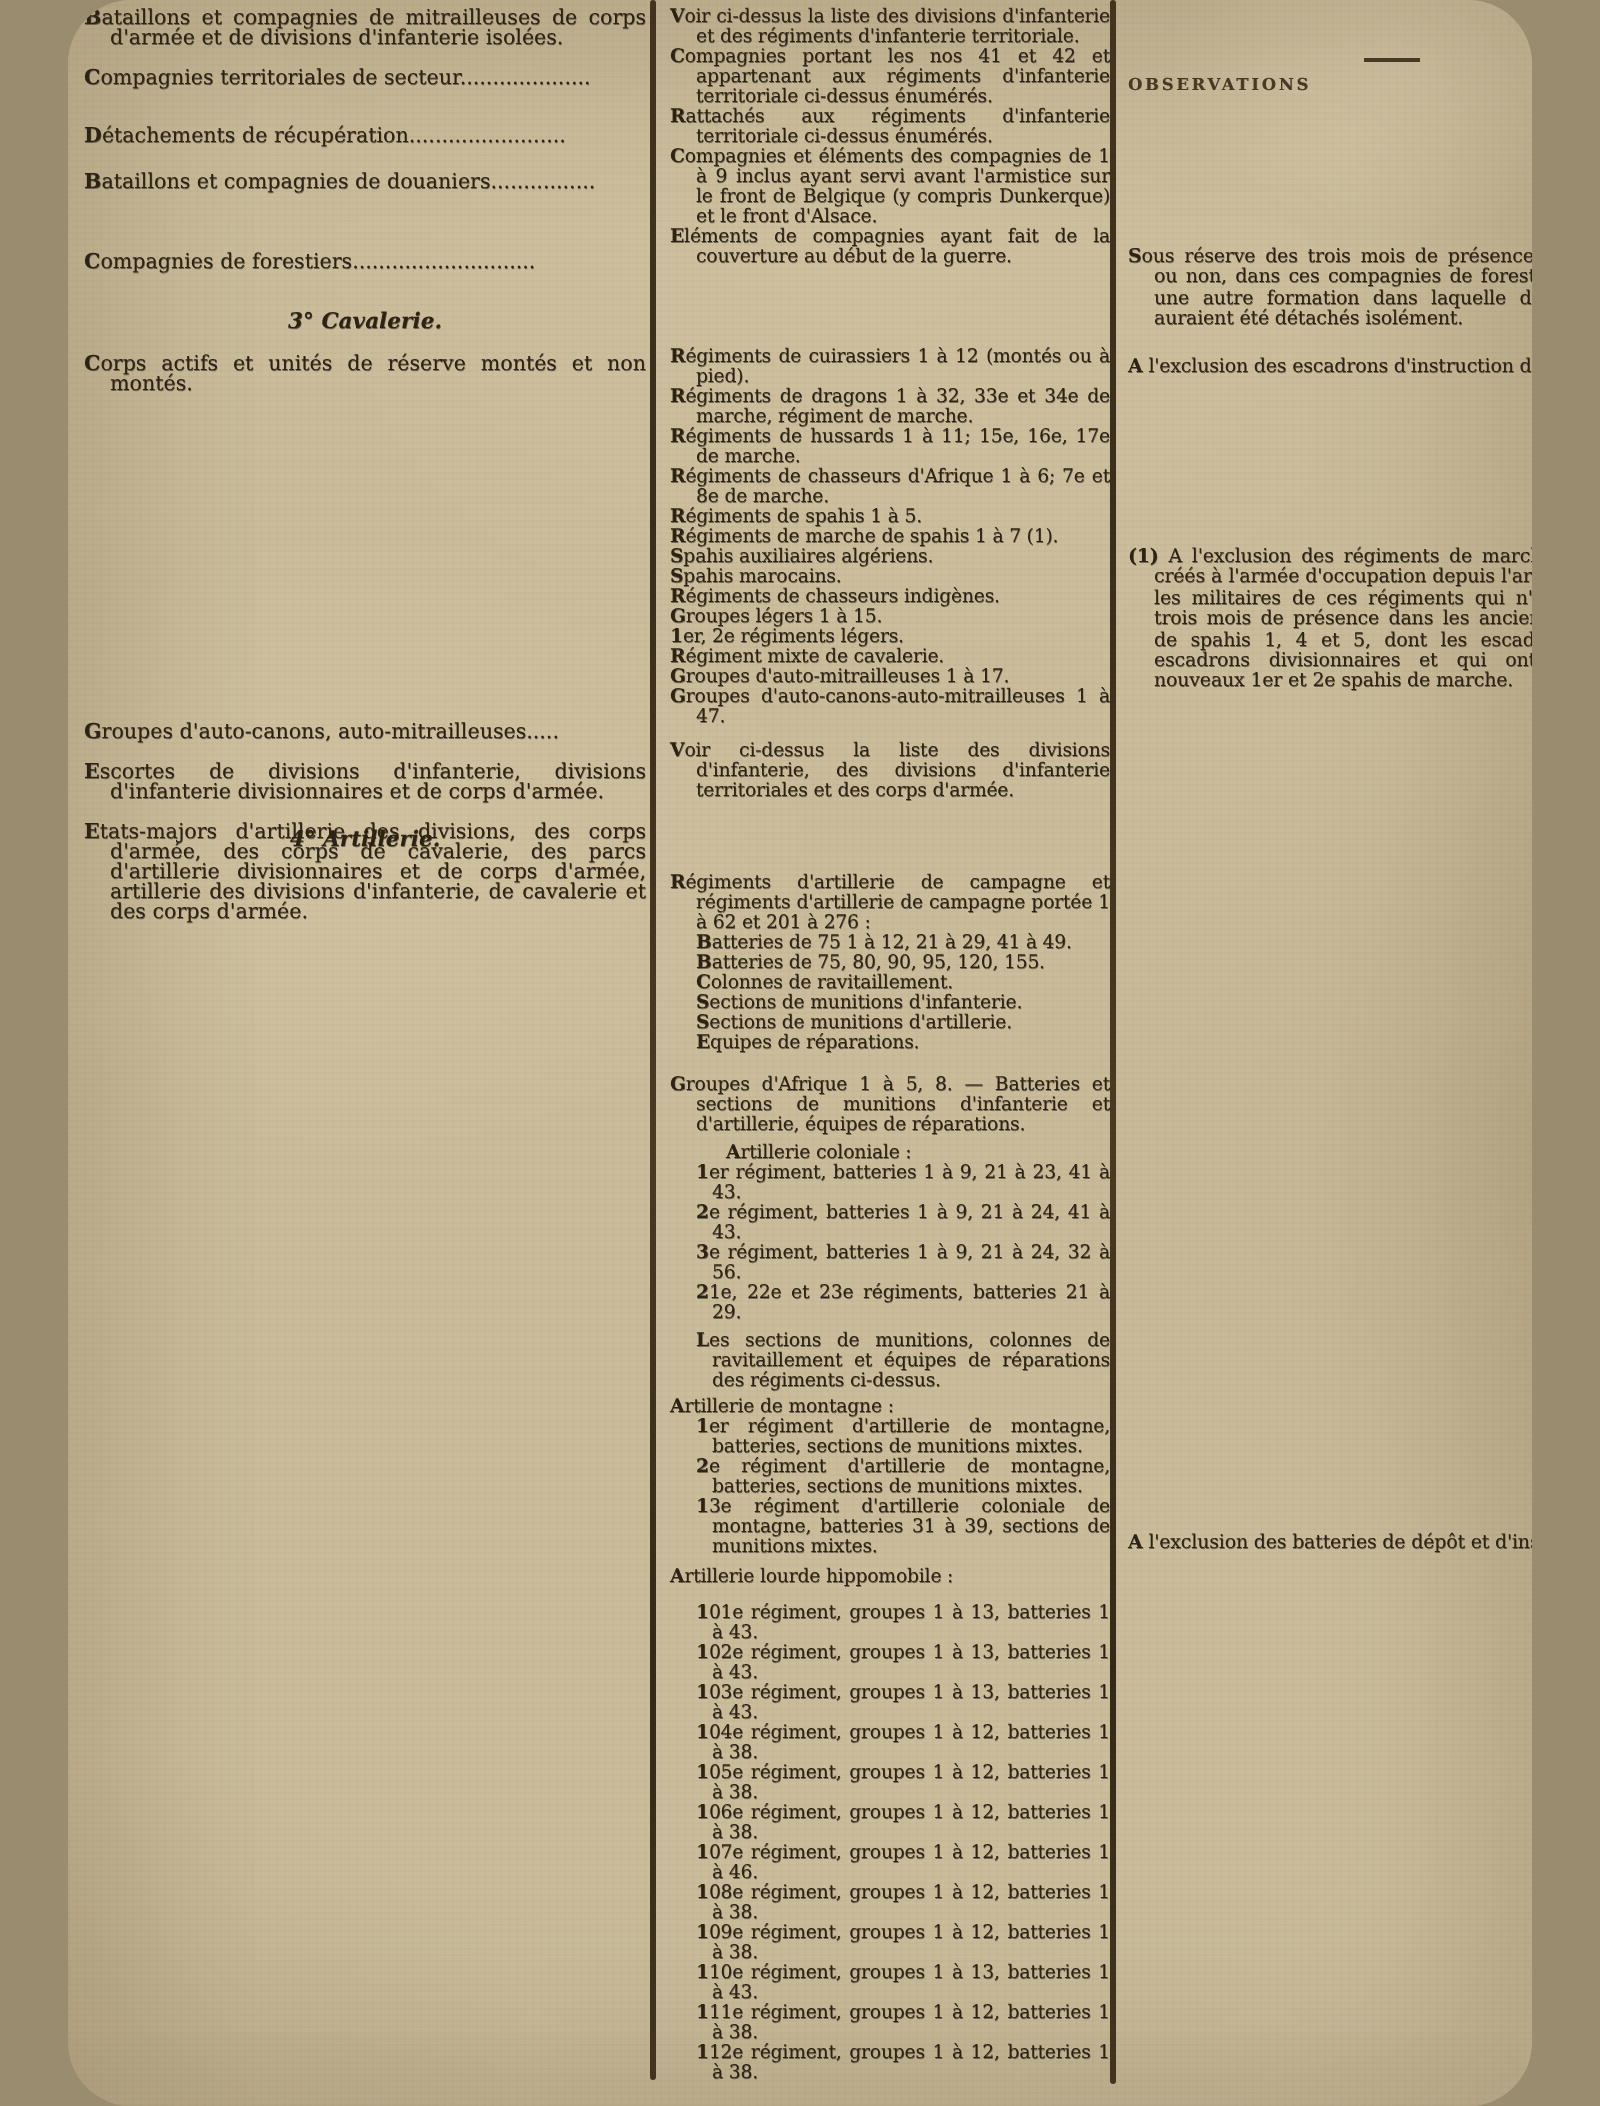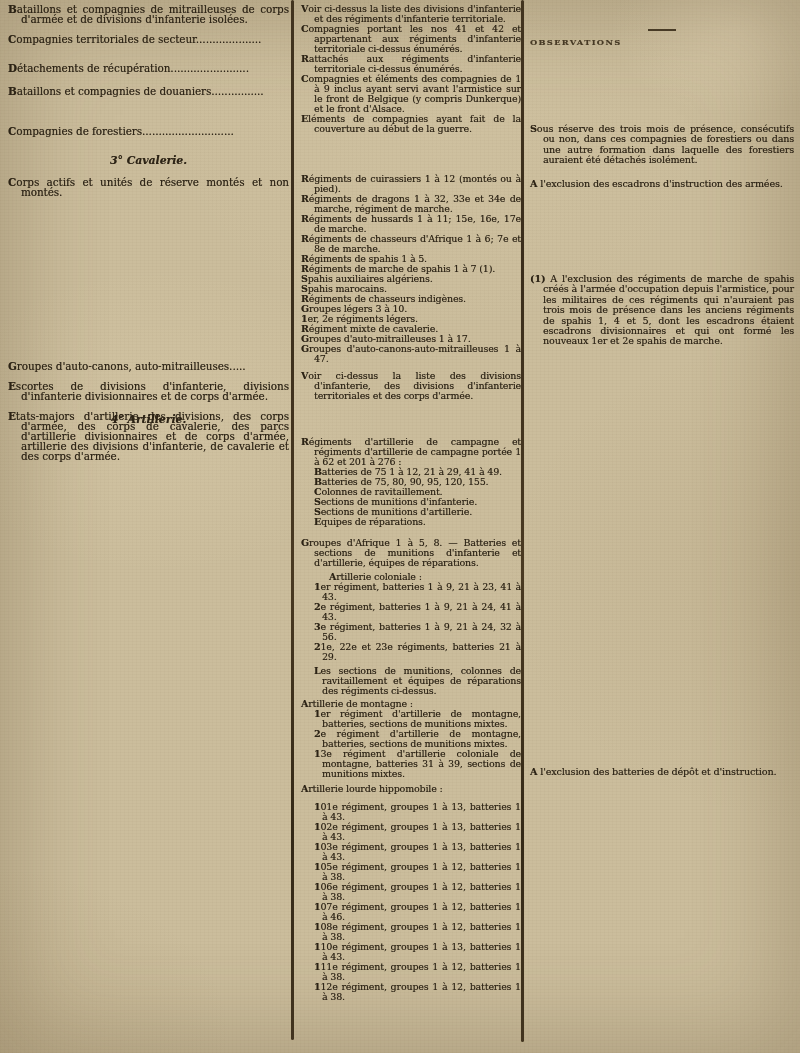--- a/index.html
+++ b/index.html
@@ -1,34 +1,35 @@
 <!DOCTYPE html>
 <html><head>
 <meta charset="utf-8">
 <style>
   html, body { margin:0; padding:0; }
   body { background:#9a8c6e; }
 
   .page {
     position:relative;
-    width:800px; height:1053px;
+    width:732px; height:1053px;
     margin:0 auto;
     font-family:"DejaVu Serif", "Liberation Serif", serif;
     color:#2c2315;
     background-color:#cbbd9c;
     background-image:
       radial-gradient(ellipse 180px 120px at 92% 3%, rgba(255,240,210,0.22), transparent 70%),
       radial-gradient(ellipse 500px 380px at 103% 55%, rgba(120,95,55,0.10), transparent 65%),
       radial-gradient(ellipse 420px 260px at -5% 98%, rgba(120,95,55,0.12), transparent 65%),
       radial-gradient(ellipse 320px 220px at 20% 40%, rgba(238,224,190,0.16), transparent 70%),
       radial-gradient(ellipse 400px 300px at 55% 12%, rgba(238,224,190,0.10), transparent 70%),
       repeating-linear-gradient(0deg, rgba(110,90,60,0.035) 0 1px, transparent 1px 3px),
       repeating-linear-gradient(90deg, rgba(110,90,60,0.03) 0 1px, transparent 1px 4px);
     box-shadow: inset 0 0 90px 15px rgba(95,75,45,0.28);
     overflow:hidden;
+    border-radius:32px;
   }
 
   .col { position:absolute; top:0; height:100%; }
 
   .group { position:absolute; left:0; right:0; }
 
   p.entry {
     margin:0;
     text-align:justify;
     padding-left:13px; text-indent:-13px;
@@ -122,21 +123,21 @@
       <div class="group" style="top: 174px;">
         <p class="entry">Régiments de cuirassiers 1 à 12 (montés ou à pied).</p>
         <p class="entry">Régiments de dragons 1 à 32, 33e et 34e de marche, régiment de marche.</p>
         <p class="entry">Régiments de hussards 1 à 11; 15e, 16e, 17e de marche.</p>
         <p class="entry">Régiments de chasseurs d'Afrique 1 à 6; 7e et 8e de marche.</p>
         <p class="entry">Régiments de spahis 1 à 5.</p>
         <p class="entry">Régiments de marche de spahis 1 à 7 (1).</p>
         <p class="entry">Spahis auxiliaires algériens.</p>
         <p class="entry">Spahis marocains.</p>
         <p class="entry">Régiments de chasseurs indigènes.</p>
-        <p class="entry">Groupes légers 3 à 10.</p>
+        <p class="entry">Groupes légers 1 à 15.</p>
         <p class="entry">1er, 2e régiments légers.</p>
         <p class="entry">Régiment mixte de cavalerie.</p>
         <p class="entry">Groupes d'auto-mitrailleuses 1 à 17.</p>
         <p class="entry">Groupes d'auto-canons-auto-mitrailleuses 1 à 47.</p>
         <p class="entry" style="margin-top: 7px;">Voir ci-dessus la liste des divisions d'infanterie, des divisions d'infanterie territoriales et des corps d'armée.</p>
       </div>
       <div class="group" style="top: 437px;">
         <p class="entry">Régiments d'artillerie de campagne et régiments d'artillerie de campagne portée 1 à 62 et 201 à 276 :</p>
         <p class="entry sub">Batteries de 75 1 à 12, 21 à 29, 41 à 49.</p>
         <p class="entry sub">Batteries de 75, 80, 90, 95, 120, 155.</p>
@@ -152,24 +153,26 @@
         <p class="entry sub">21e, 22e et 23e régiments, batteries 21 à 29.</p>
         <p class="entry sub" style="margin-top: 4px;">Les sections de munitions, colonnes de ravitaillement et équipes de réparations des régiments ci-dessus.</p>
         <p class="entry" style="margin-top: 3px;">Artillerie de montagne :</p>
         <p class="entry sub">1er régiment d'artillerie de montagne, batteries, sections de munitions mixtes.</p>
         <p class="entry sub">2e régiment d'artillerie de montagne, batteries, sections de munitions mixtes.</p>
         <p class="entry sub">13e régiment d'artillerie coloniale de montagne, batteries 31 à 39, sections de munitions mixtes.</p>
         <p class="entry" style="margin-top: 5px;">Artillerie lourde hippomobile :</p>
         <p class="entry sub" style="margin-top: 8px;">101e régiment, groupes 1 à 13, batteries 1 à 43.</p>
         <p class="entry sub">102e régiment, groupes 1 à 13, batteries 1 à 43.</p>
         <p class="entry sub">103e régiment, groupes 1 à 13, batteries 1 à 43.</p>
+        <p class="entry sub">104e régiment, groupes 1 à 12, batteries 1 à 38.</p>
         <p class="entry sub">105e régiment, groupes 1 à 12, batteries 1 à 38.</p>
         <p class="entry sub">106e régiment, groupes 1 à 12, batteries 1 à 38.</p>
         <p class="entry sub">107e régiment, groupes 1 à 12, batteries 1 à 46.</p>
         <p class="entry sub">108e régiment, groupes 1 à 12, batteries 1 à 38.</p>
+        <p class="entry sub">109e régiment, groupes 1 à 12, batteries 1 à 38.</p>
         <p class="entry sub">110e régiment, groupes 1 à 13, batteries 1 à 43.</p>
         <p class="entry sub">111e régiment, groupes 1 à 12, batteries 1 à 38.</p>
         <p class="entry sub">112e régiment, groupes 1 à 12, batteries 1 à 38.</p>
       </div>
     </div>
 
   <div class="rule-v" style="left:521px; height:1042px;"></div>
 
   <div class="col" data-col="observations" style="left:530px; width:264px;">
     <div class="obs-header">OBSERVATIONS</div>

